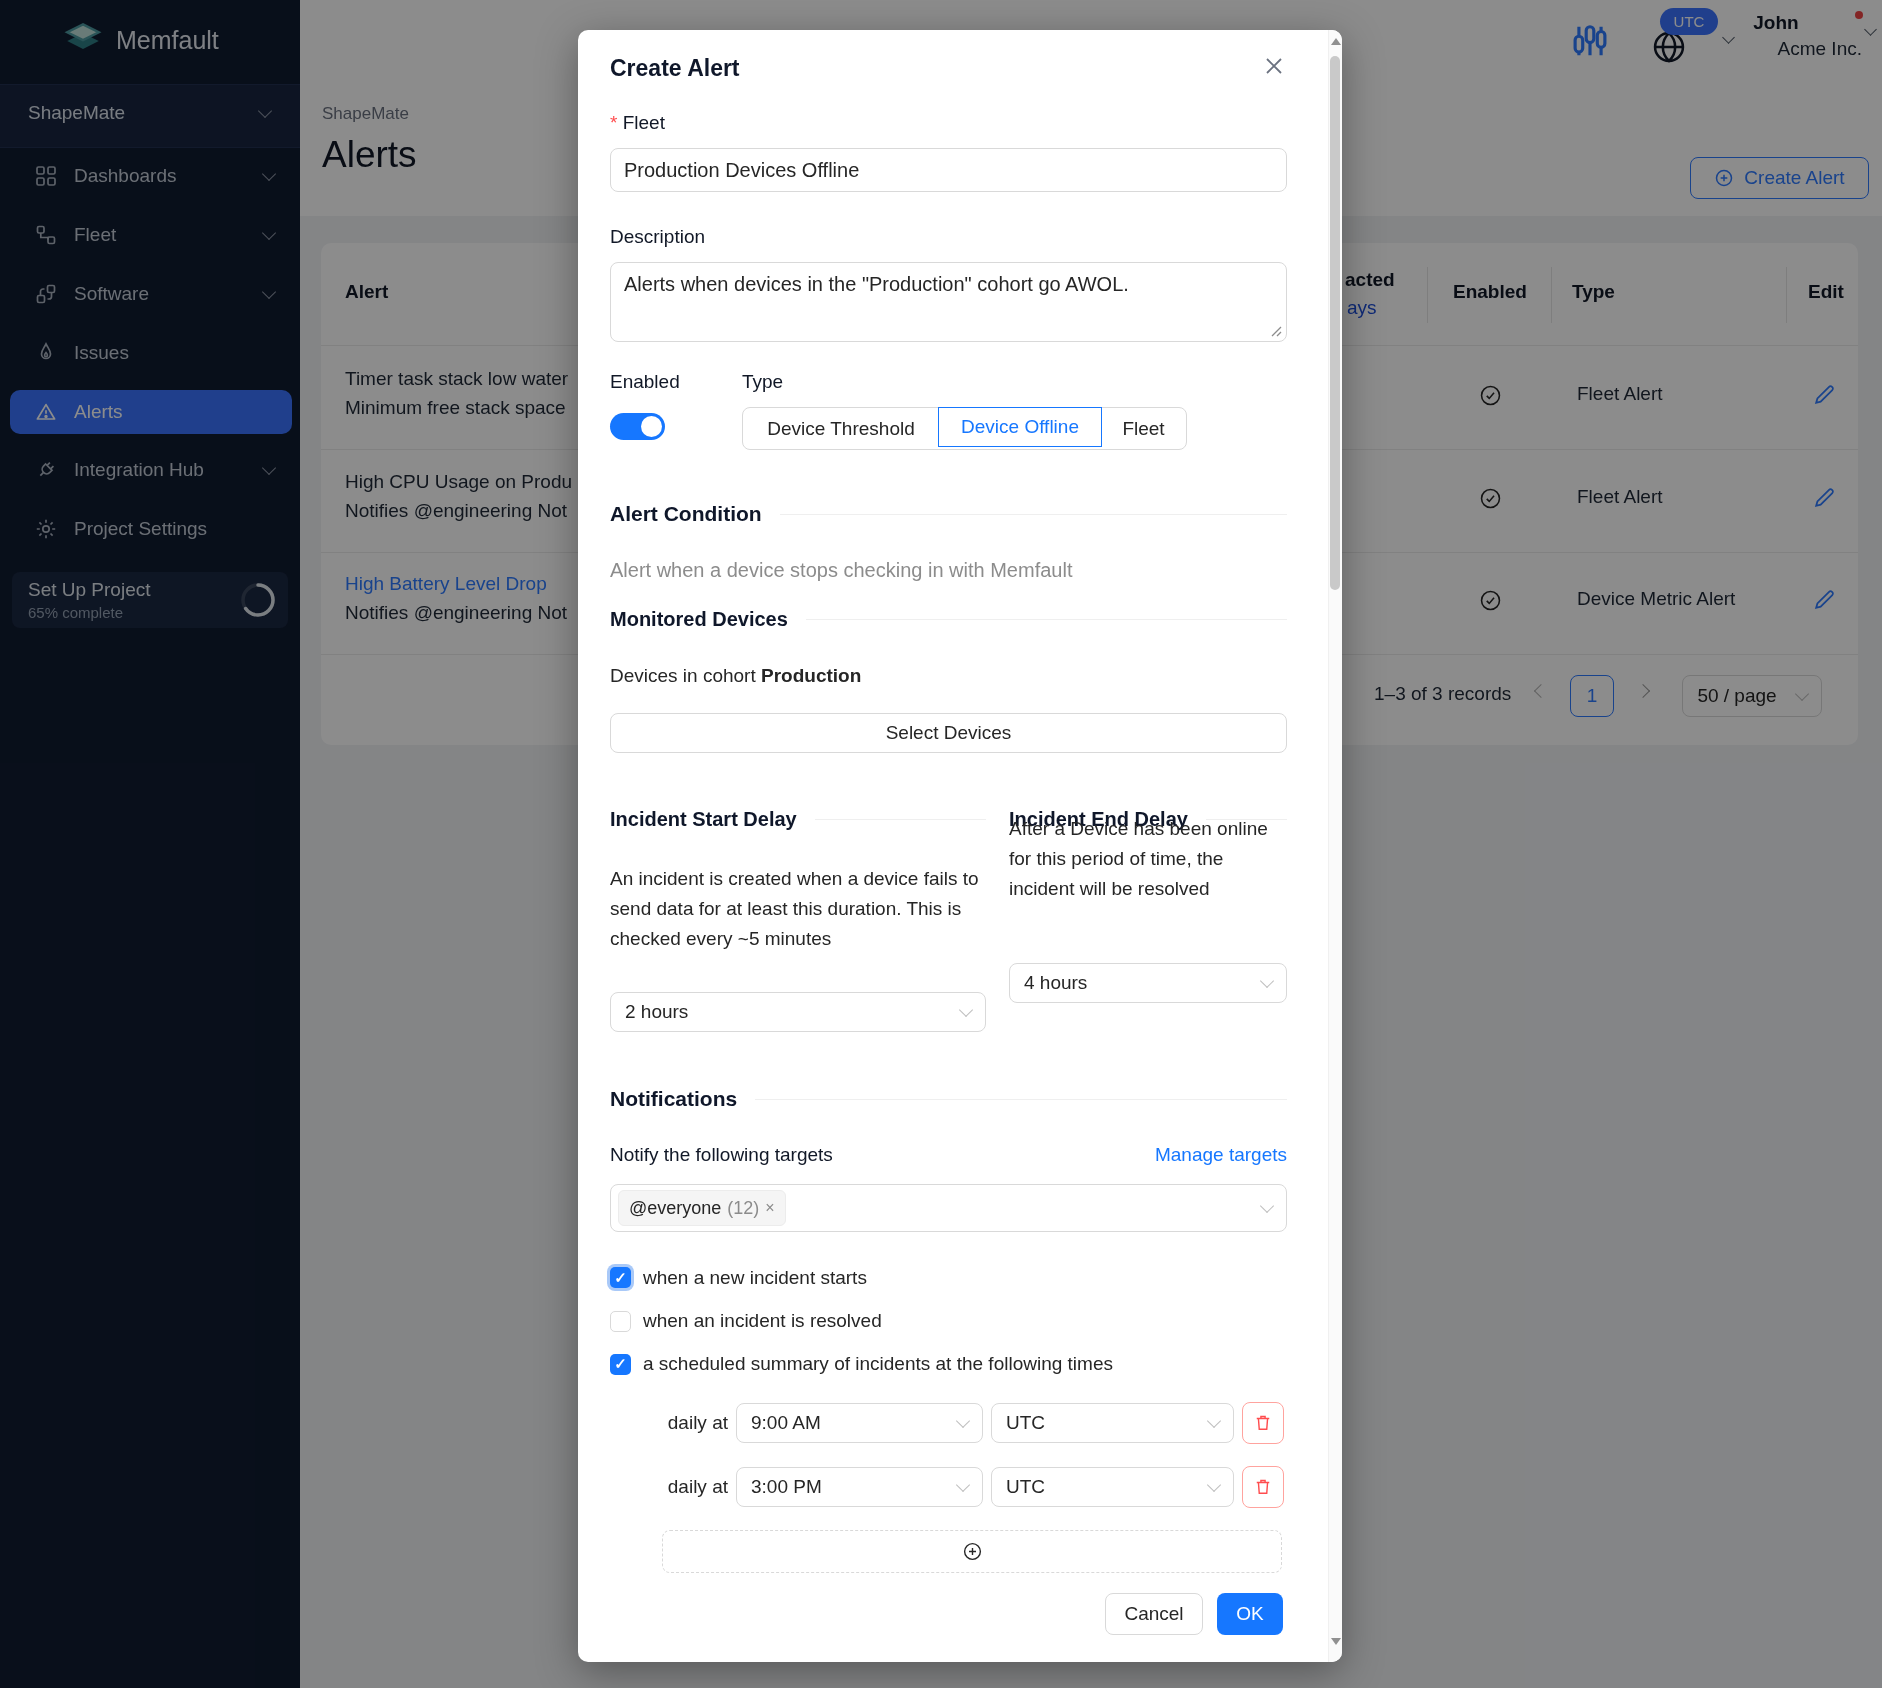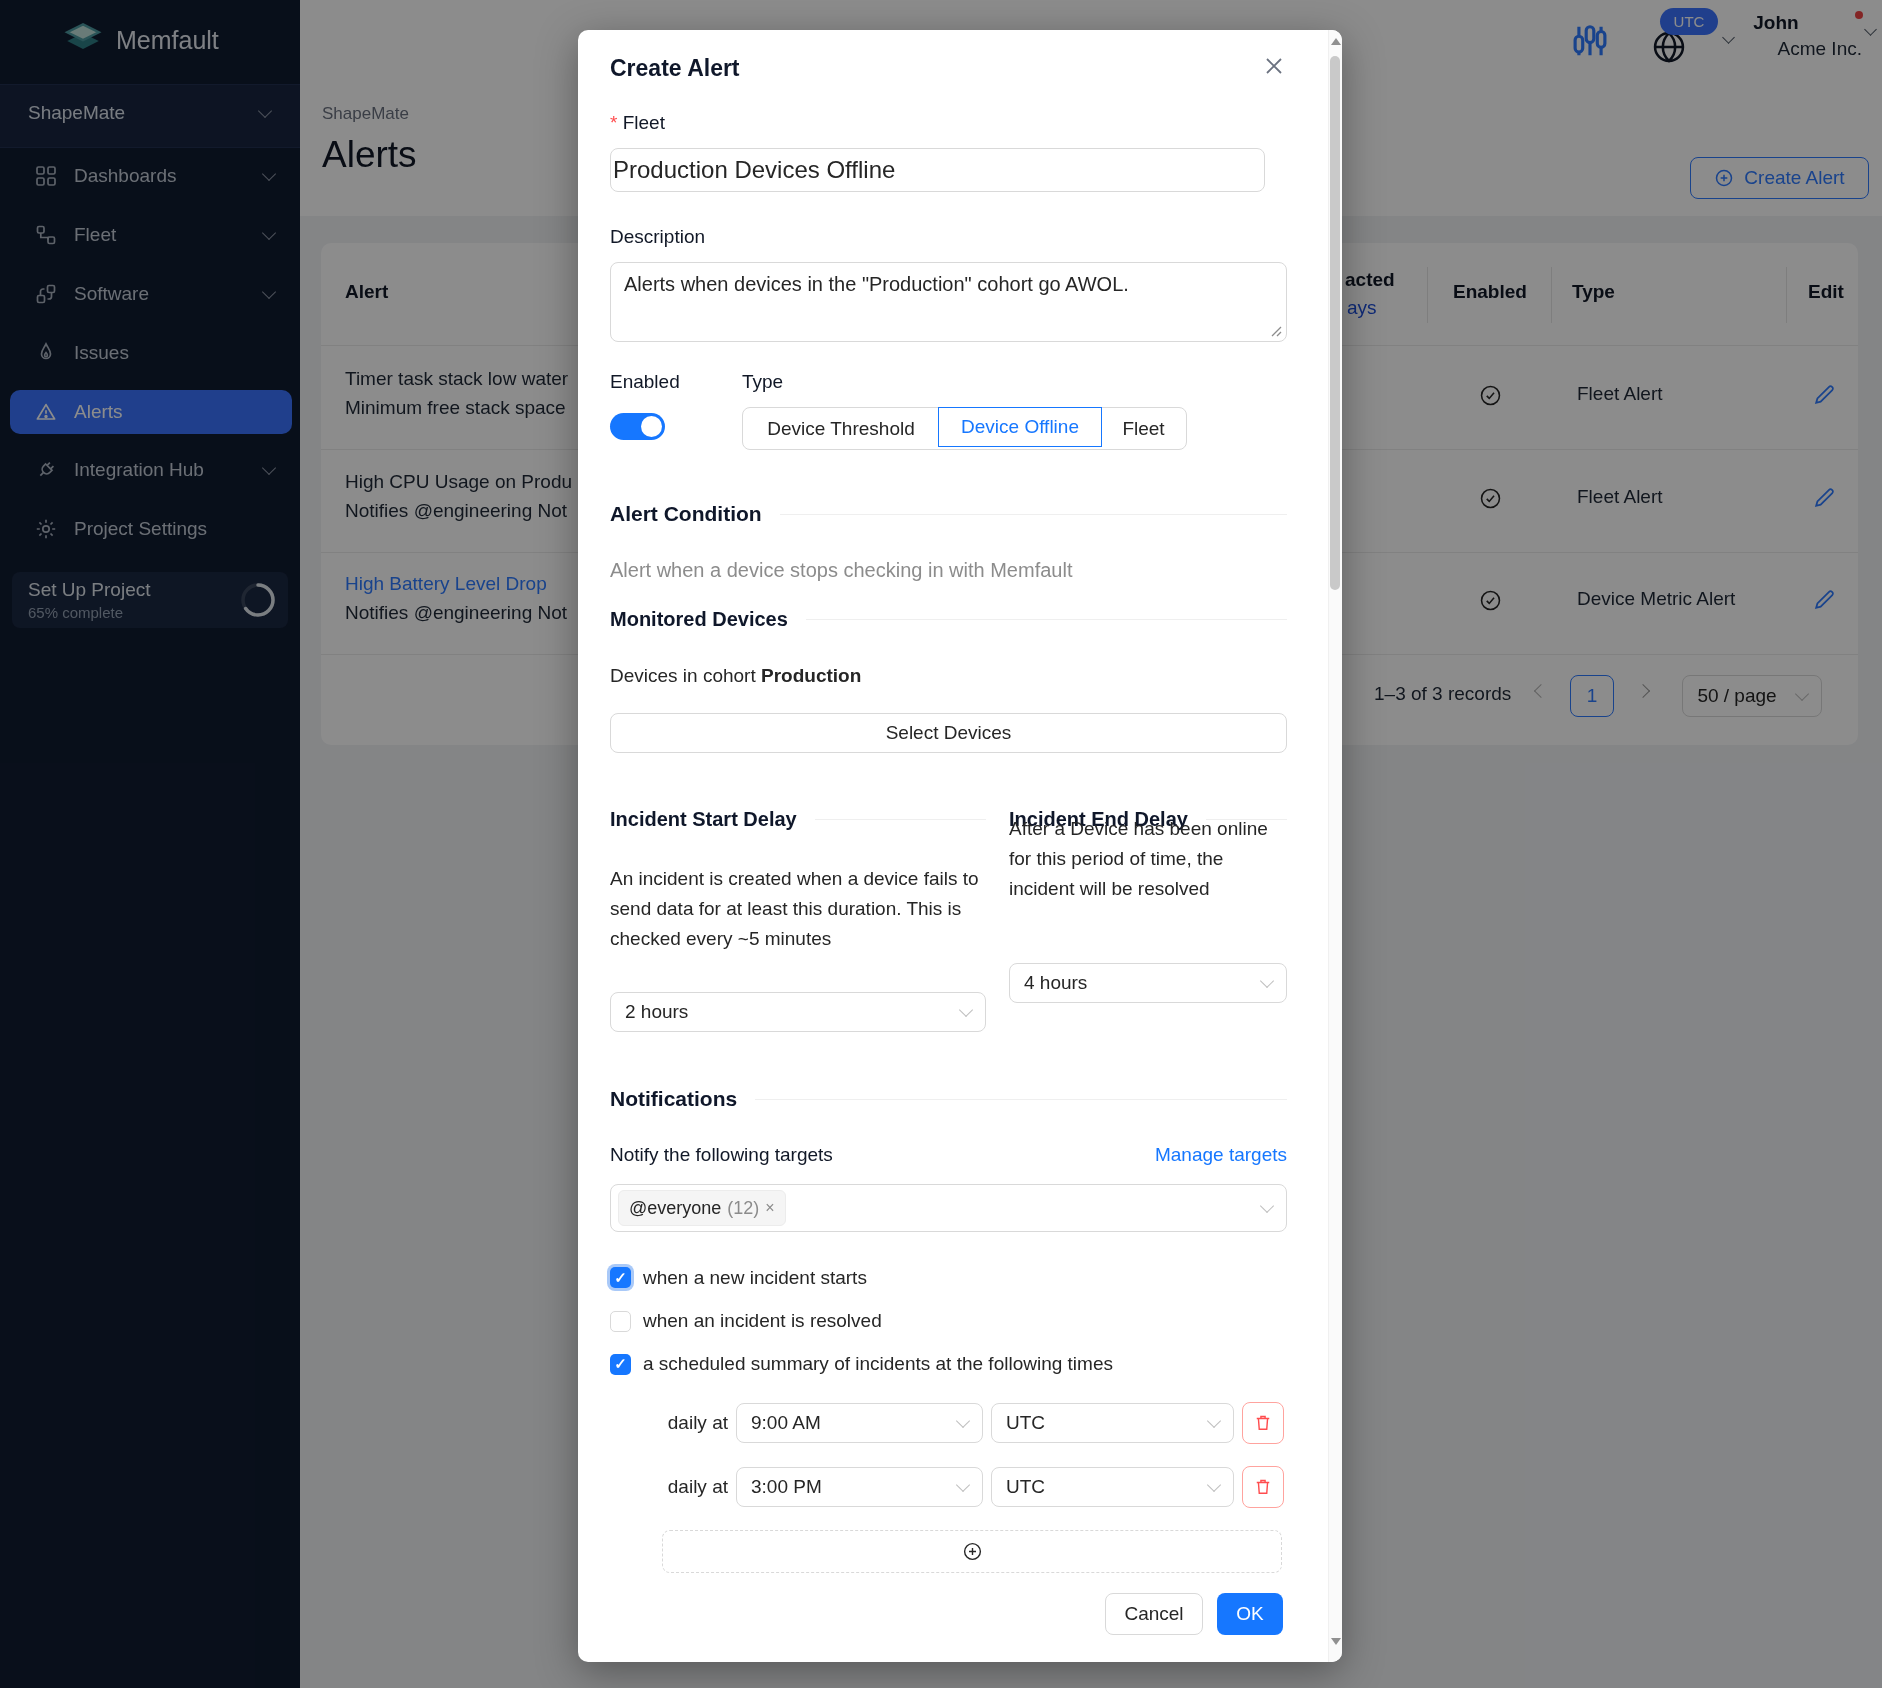--- a/index.html
+++ b/index.html
@@ -37,21 +37,21 @@
 .navitem .ni-chev{position:absolute;right:26px}
 .nav-active{position:absolute;left:10px;width:282px;height:44px;background:#3b74ff;border-radius:10px;
             display:flex;align-items:center;color:#fff;font-size:19px}
 .setup{position:absolute;left:12px;top:572px;width:276px;height:56px;background:#1b2842;border-radius:8px}
 
 
 .overlay{position:absolute;inset:0;background:rgba(0,0,0,.45);z-index:5}
 .modal{position:absolute;left:578px;top:30px;width:764px;height:1632px;background:#fff;border-radius:10px;
        z-index:6;box-shadow:0 10px 40px rgba(0,0,0,.35);overflow:hidden}
 .m-input{position:absolute;left:32px;width:649px;height:42px;border:1px solid #d9d9d9;border-radius:8px;
-         font-size:24px;color:#262626;padding:0 2px;font-family:"Liberation Sans",sans-serif;background:#fff;box-sizing:content-box}
+         font-size:20px;color:#262626;padding:0 13px;font-family:"Liberation Sans",sans-serif;background:#fff;box-sizing:content-box}
 .m-area{position:absolute;left:32px;width:649px;height:68px;border:1px solid #d9d9d9;border-radius:8px;
         font-size:20px;color:#262626;padding:10px 13px 0 13px;background:#fff}
 .sel{display:flex;align-items:center;border:1px solid #d9d9d9;border-radius:8px;background:#fff;
      padding:0 14px;font-size:19px;color:#262626;box-sizing:border-box;height:40px}
 .sel .cv{margin-left:auto}
 .h2row{position:absolute;display:flex;align-items:center}
 .h2{font-size:21px;font-weight:700;color:#0f172a}
 .hrule{flex:1;height:1px;background:#efefef;margin-left:18px}
 .mlabel{font-size:19px;color:#111827}
 .toggle{position:absolute;left:32px;top:383px;width:55px;height:27px;border-radius:14px;background:#1677ff}

